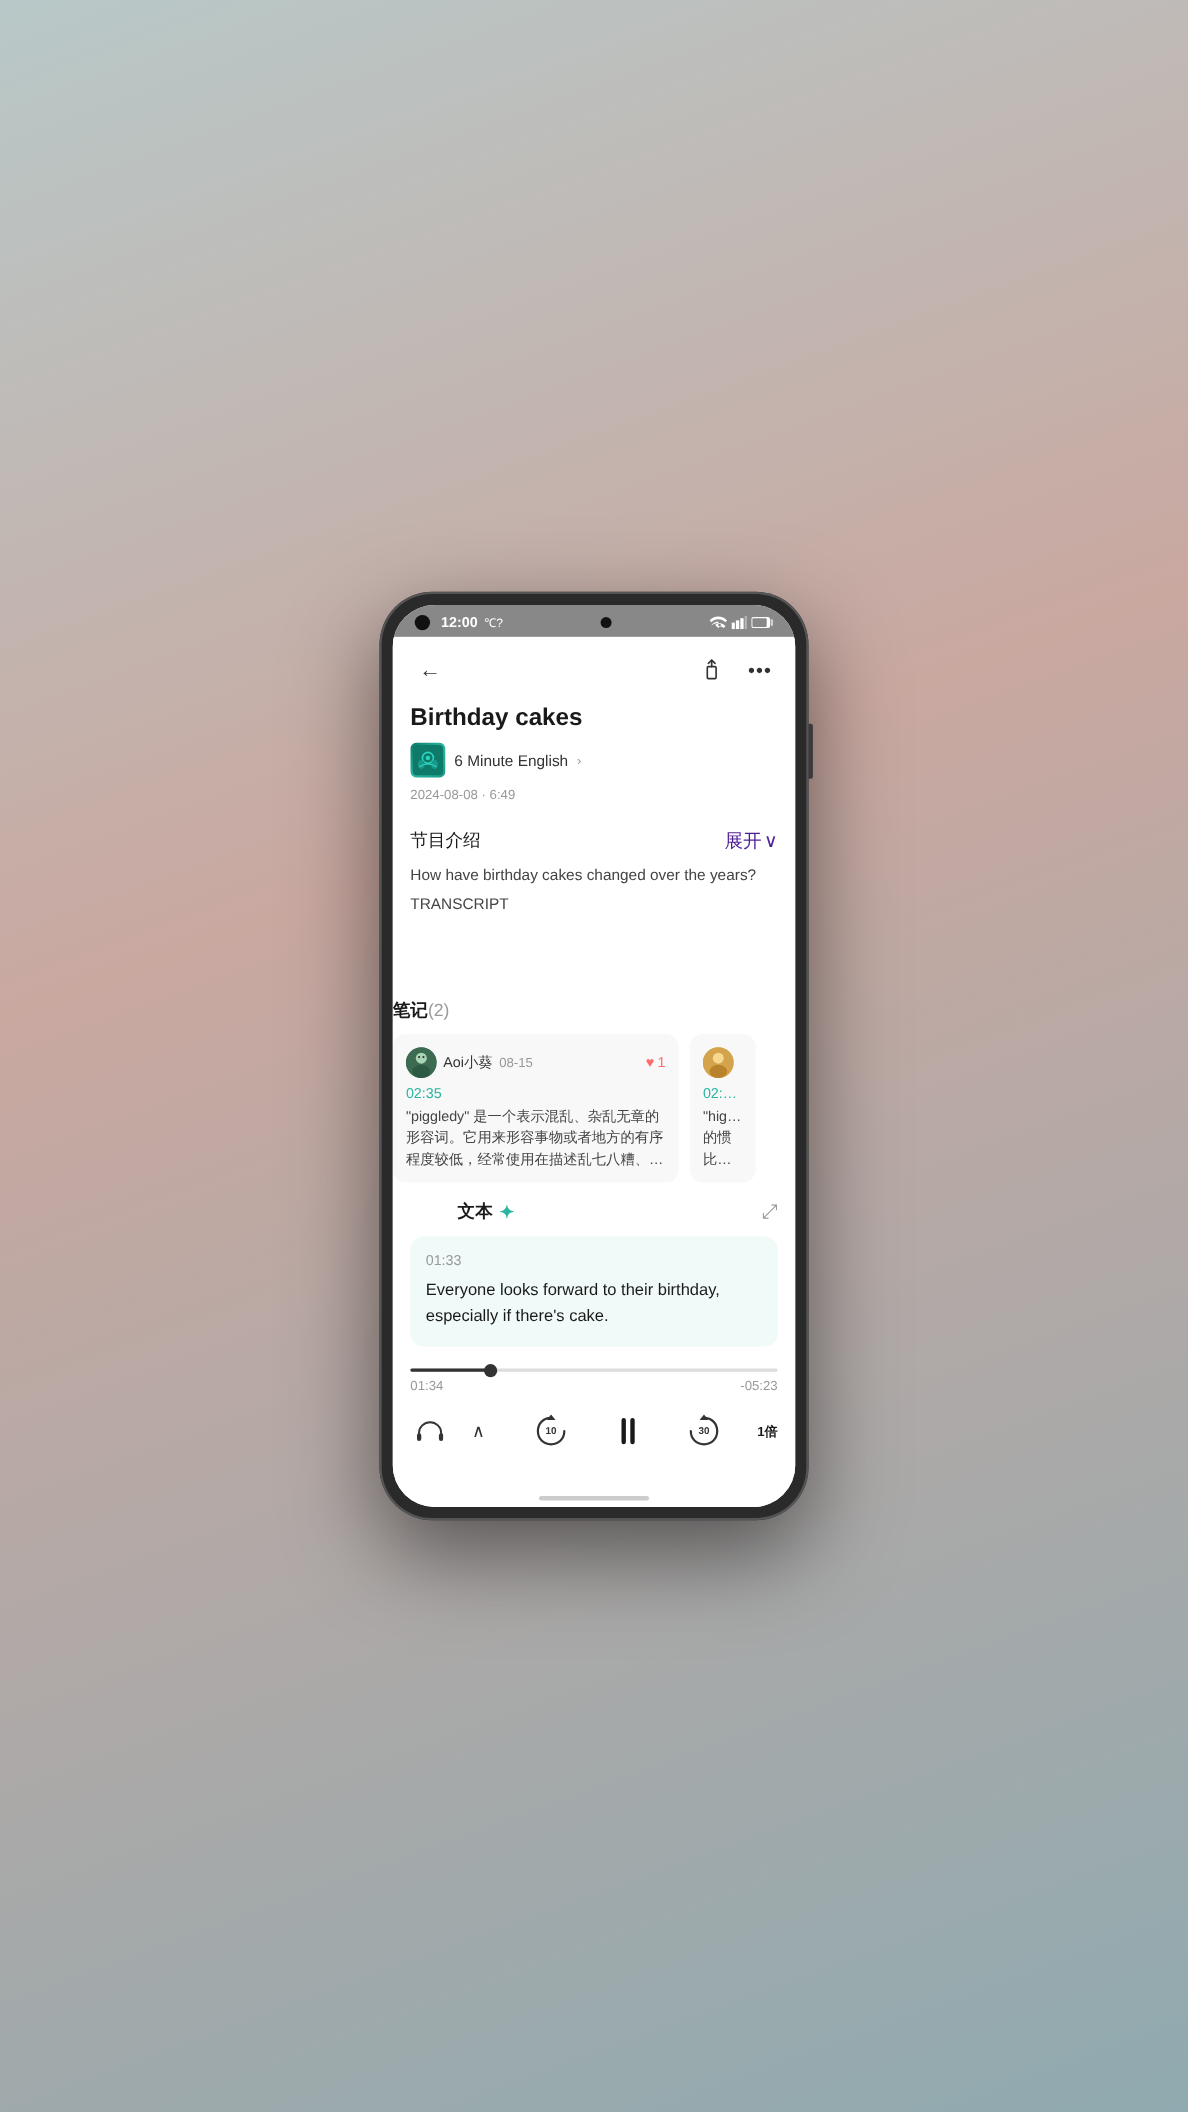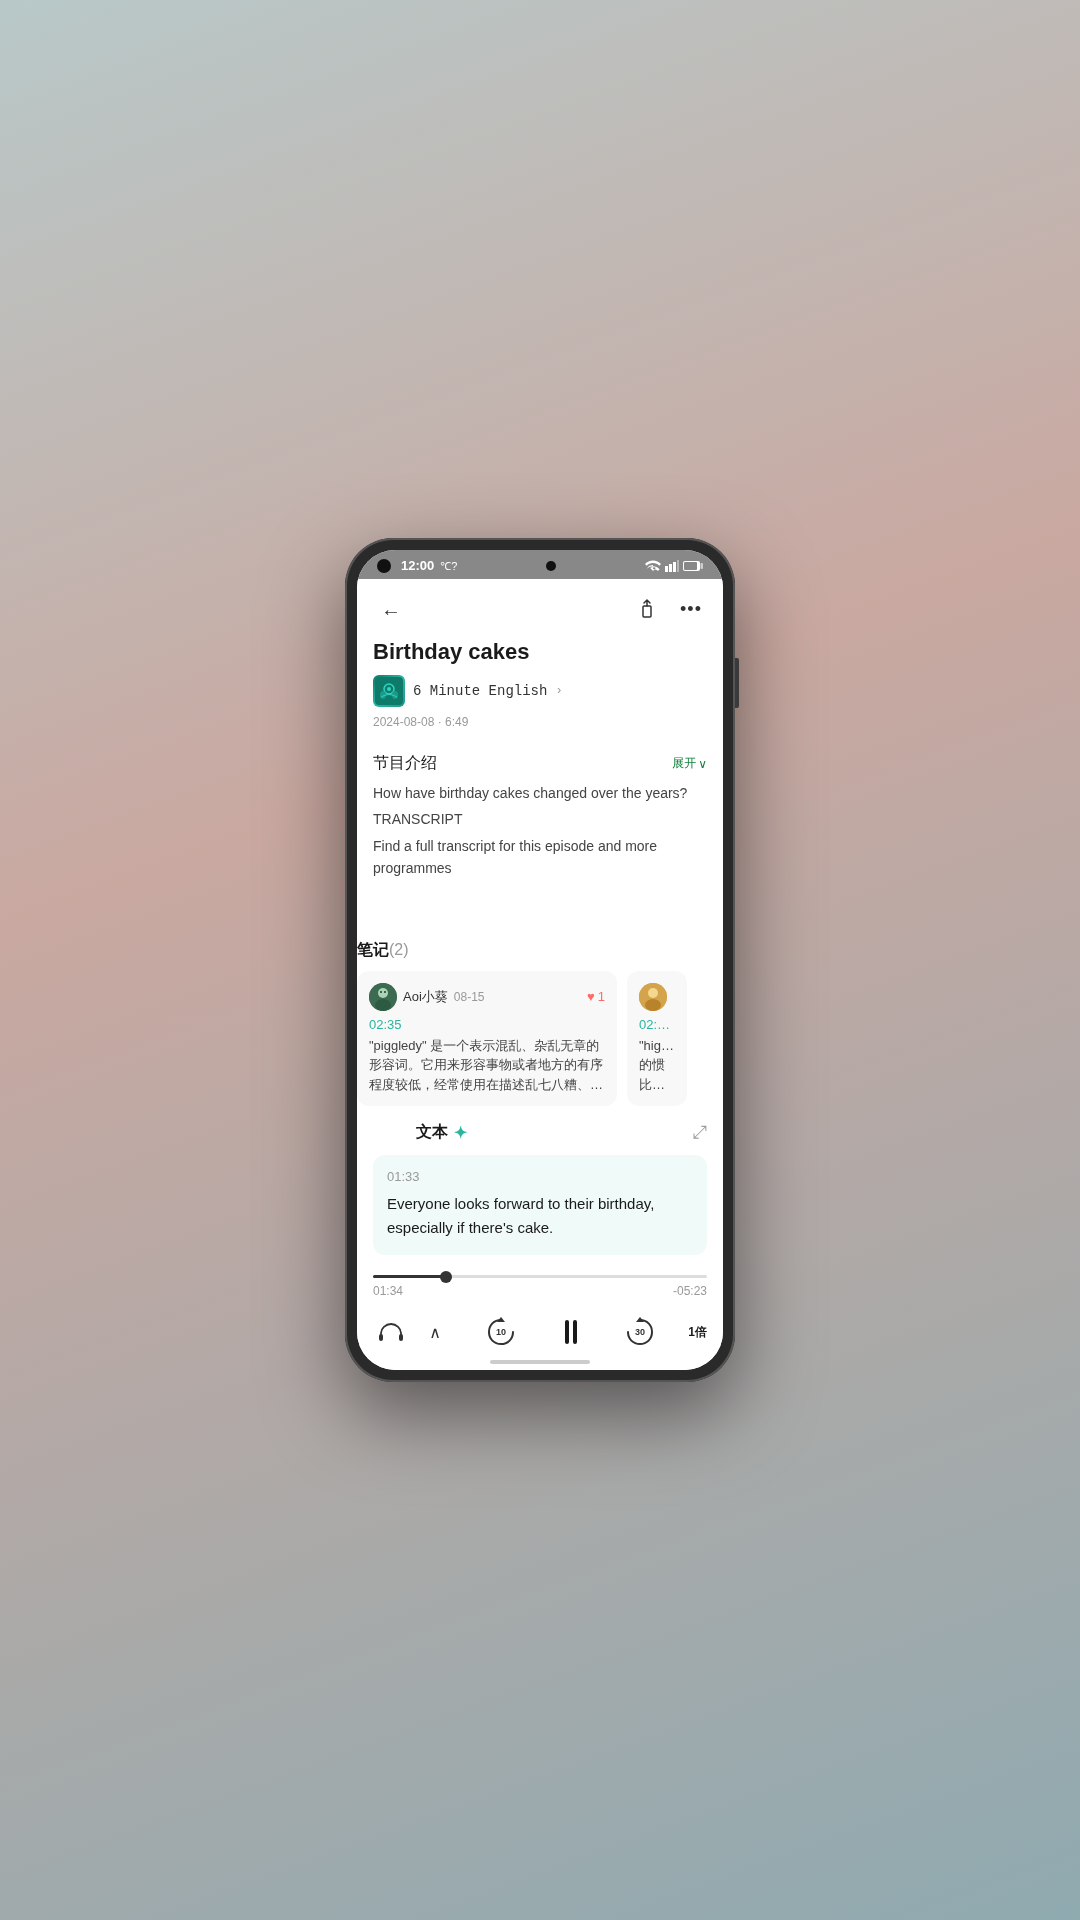--- a/index.html
+++ b/index.html
@@ -142,21 +142,20 @@
       font-weight: 700;
       color: #1a1a1a;
       margin-bottom: 10px;
     }
 
     .podcast-info {
       display: flex;
       align-items: center;
       gap: 8px;
       margin-bottom: 8px;
-      font-family: Liberation Mono, monospace;
     }
 
     .podcast-thumbnail {
       width: 32px;
       height: 32px;
       border-radius: 6px;
       background: linear-gradient(135deg, #1a9a8a, #2bb5a0);
       display: flex;
       align-items: center;
       justify-content: center;
@@ -211,22 +210,22 @@
     .section-title {
       font-size: 16px;
       font-weight: 400;
       color: #1a1a1a;
     }
 
     .expand-btn {
       display: flex;
       align-items: center;
       gap: 2px;
-      color: #15803d;
-      font-size: 12px;
+      color: #4c1d95;
+      font-size: 17px;
       cursor: pointer;
     }
 
     .description-text {
       font-size: 14px;
       color: #444;
       line-height: 1.6;
     }
 
     .description-text p {
@@ -609,21 +608,20 @@
         <div class="section-header">
           <span class="section-title">节目介绍</span>
           <div class="expand-btn">
             <span>展开</span>
             <span>∨</span>
           </div>
         </div>
         <div class="description-text">
           <p>How have birthday cakes changed over the years?</p>
           <p>TRANSCRIPT</p>
-          <p>Find a full transcript for this episode and more programmes</p>
         </div>
       </div>
 
       <div style="height: 60px;"></div>
 
       <div class="notes-section">
         <div class="notes-title">
           <span>笔记</span><span style="color:#999;font-weight:400;">(2)</span>
         </div>
         <div class="notes-scroll">

